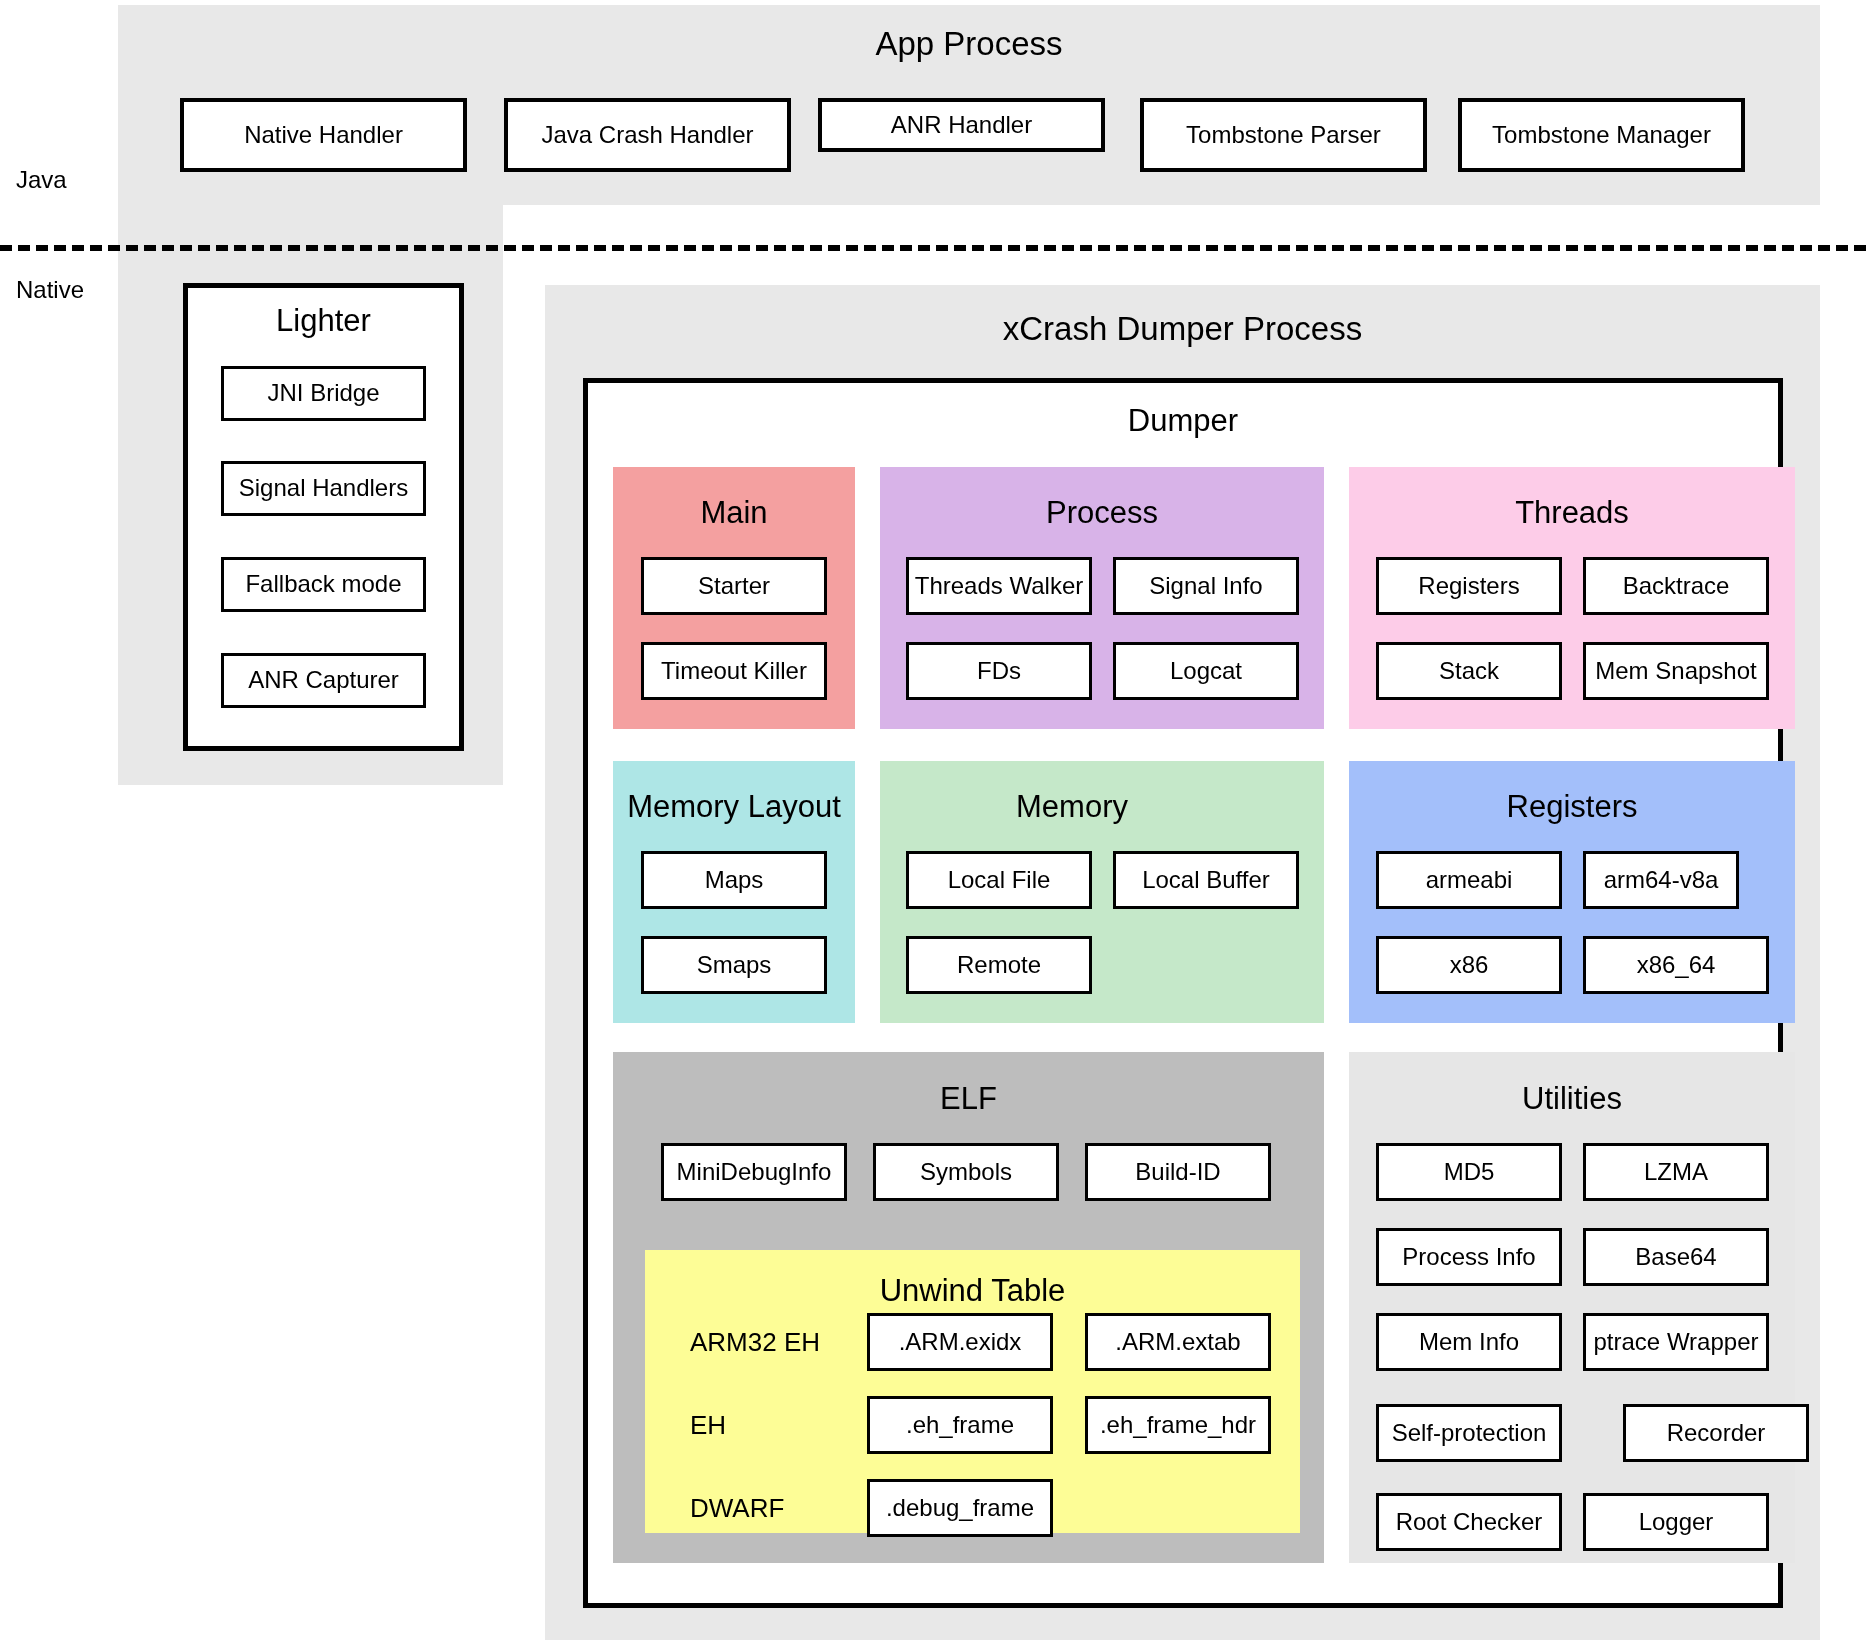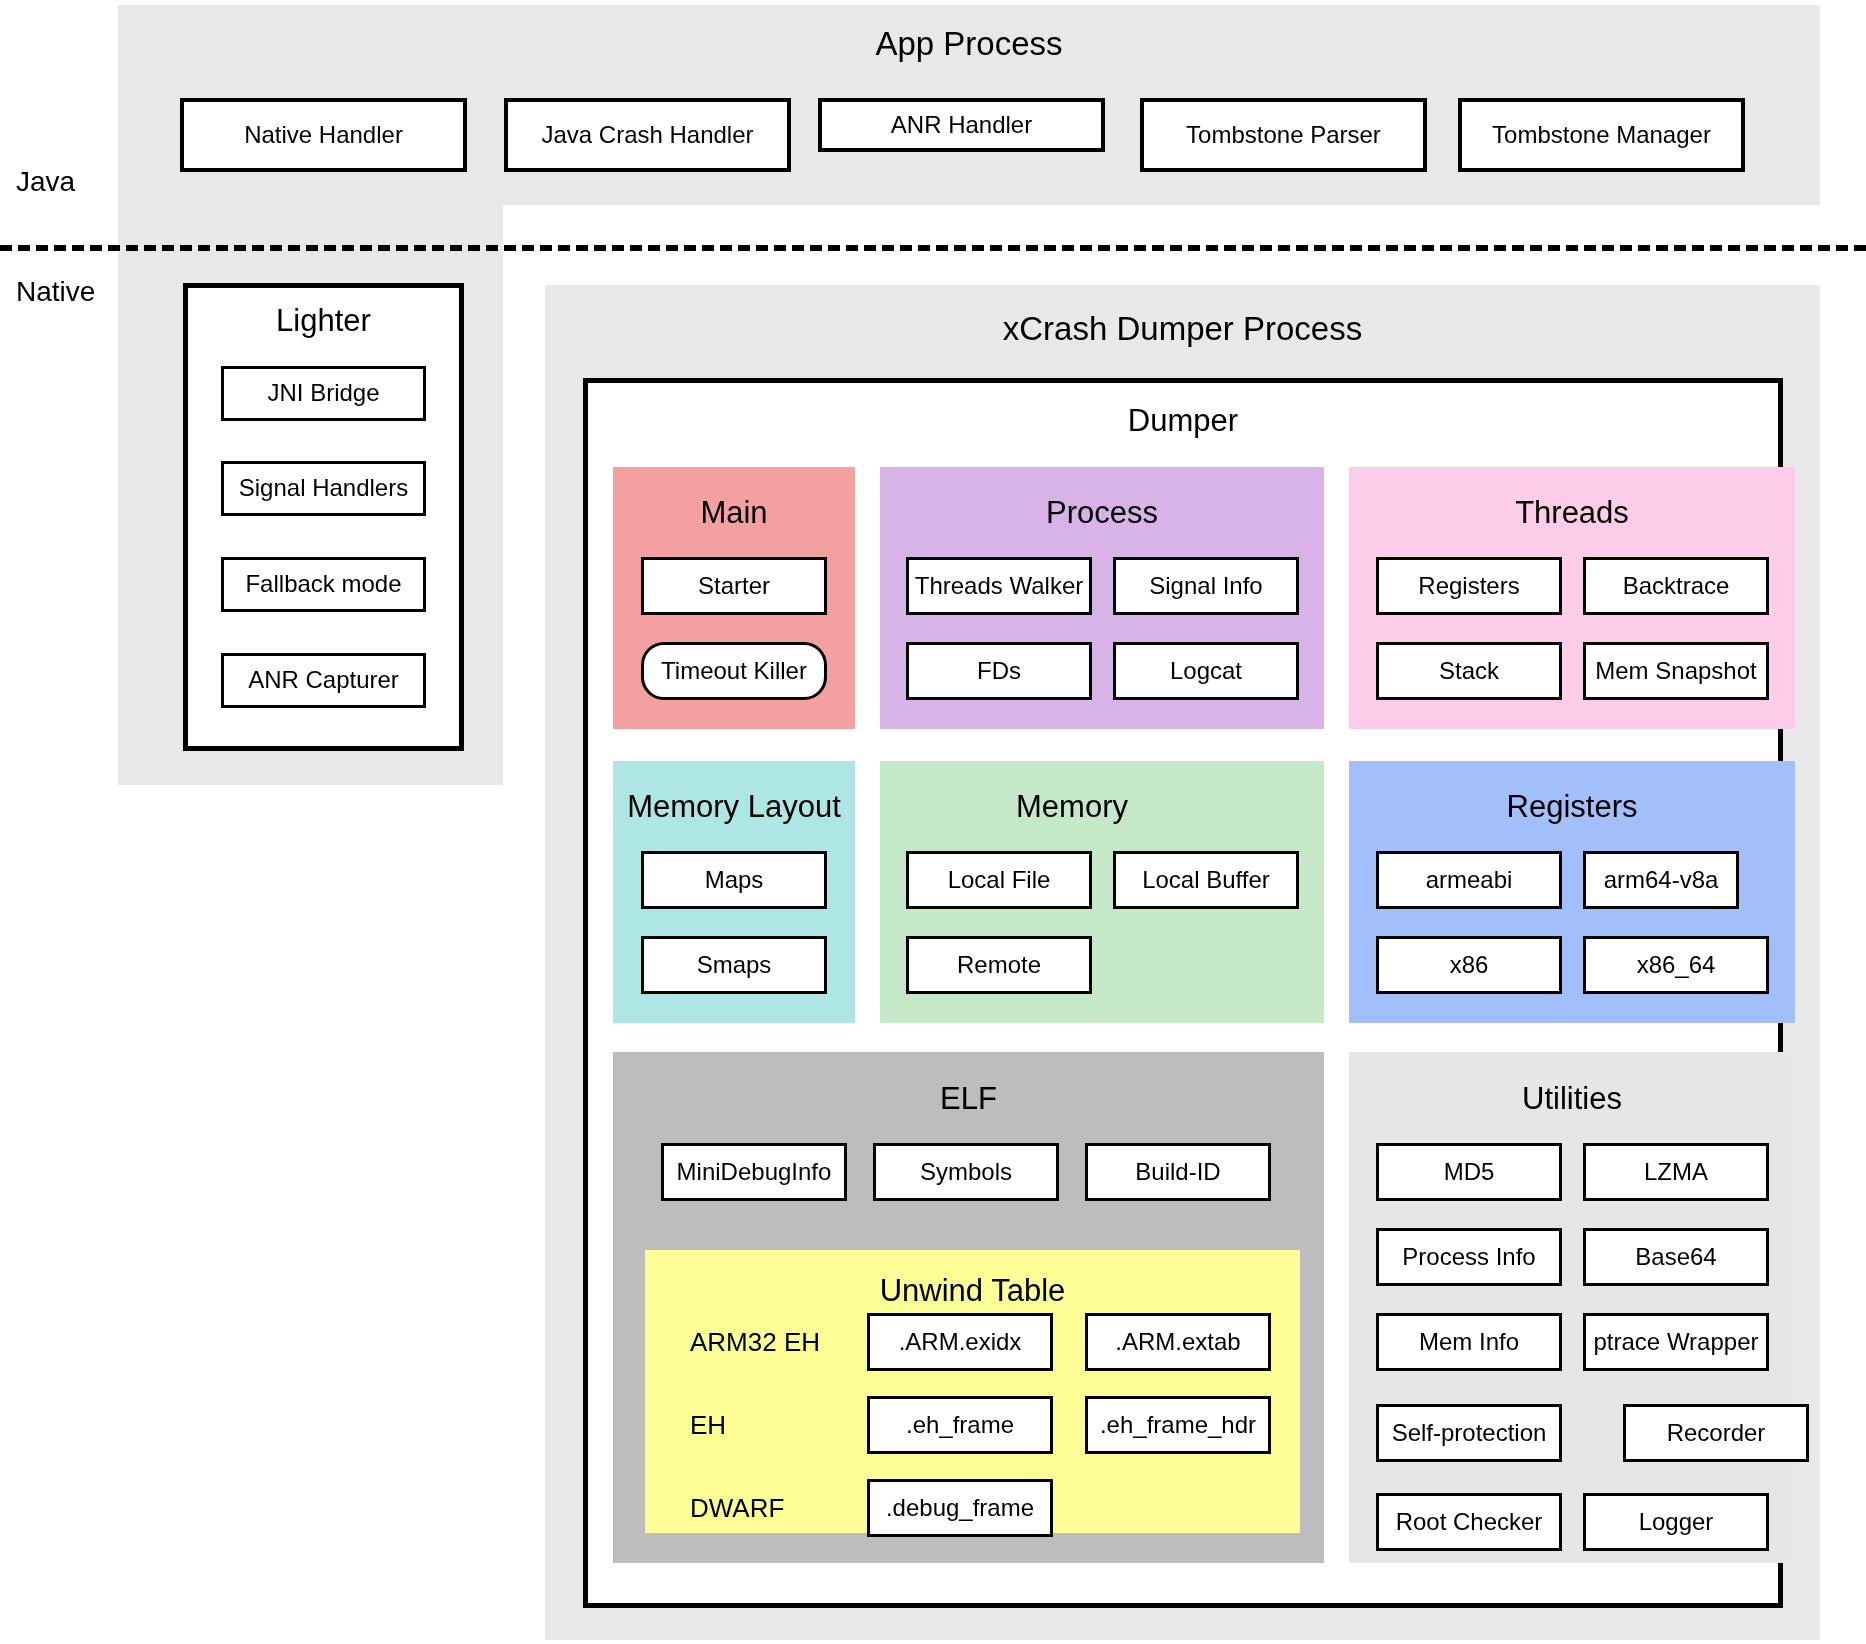--- a/index.html
+++ b/index.html
@@ -34,21 +34,21 @@
   }
 
   .section-title {
     text-align: center;
     font-size: 33px;
     line-height: 1;
     white-space: nowrap;
   }
 
   .edge-label {
-    font-size: 28px;
+    font-size: 24px;
     line-height: 1;
     white-space: nowrap;
   }
 
   
   .node {
     background: #ffffff;
     border: 3px solid #000000;
     display: flex;
     align-items: center;
@@ -118,21 +118,21 @@
   <div class="abs panel-gray" style="left:545px; top:285px; width:1275px; height:1355px;"></div>
 
   <div class="abs section-title" style="left:545px; top:312px; width:1275px;">xCrash Dumper Process</div>
 
   <div class="abs frame" style="left:583px; top:378px; width:1200px; height:1230px;"></div>
   <div class="abs group-title" style="left:583px; top:405px; width:1200px;">Dumper</div>
 
   <div class="abs" style="left:613px; top:467px; width:242px; height:262px; background:#f4a0a0;"></div>
   <div class="abs group-title" style="left:613px; top:497px; width:242px;">Main</div>
   <div class="abs node" style="left:641px; top:557px; width:186px; height:58px;">Starter</div>
-  <div class="abs node" style="left:641px; top:642px; width:186px; height:58px;border-radius:23px;">Timeout Killer</div>
+  <div class="abs node" style="left:641px; top:642px; width:186px; height:58px;">Timeout Killer</div>
 
   <div class="abs" style="left:880px; top:467px; width:444px; height:262px; background:#d8b3e8;"></div>
   <div class="abs group-title" style="left:880px; top:497px; width:444px;">Process</div>
   <div class="abs node" style="left:906px; top:557px; width:186px; height:58px;">Threads Walker</div>
   <div class="abs node" style="left:1113px; top:557px; width:186px; height:58px;">Signal Info</div>
   <div class="abs node" style="left:906px; top:642px; width:186px; height:58px;">FDs</div>
   <div class="abs node" style="left:1113px; top:642px; width:186px; height:58px;">Logcat</div>
 
   <div class="abs" style="left:1349px; top:467px; width:446px; height:262px; background:#fdcce8;"></div>
   <div class="abs group-title" style="left:1349px; top:497px; width:446px;">Threads</div>

